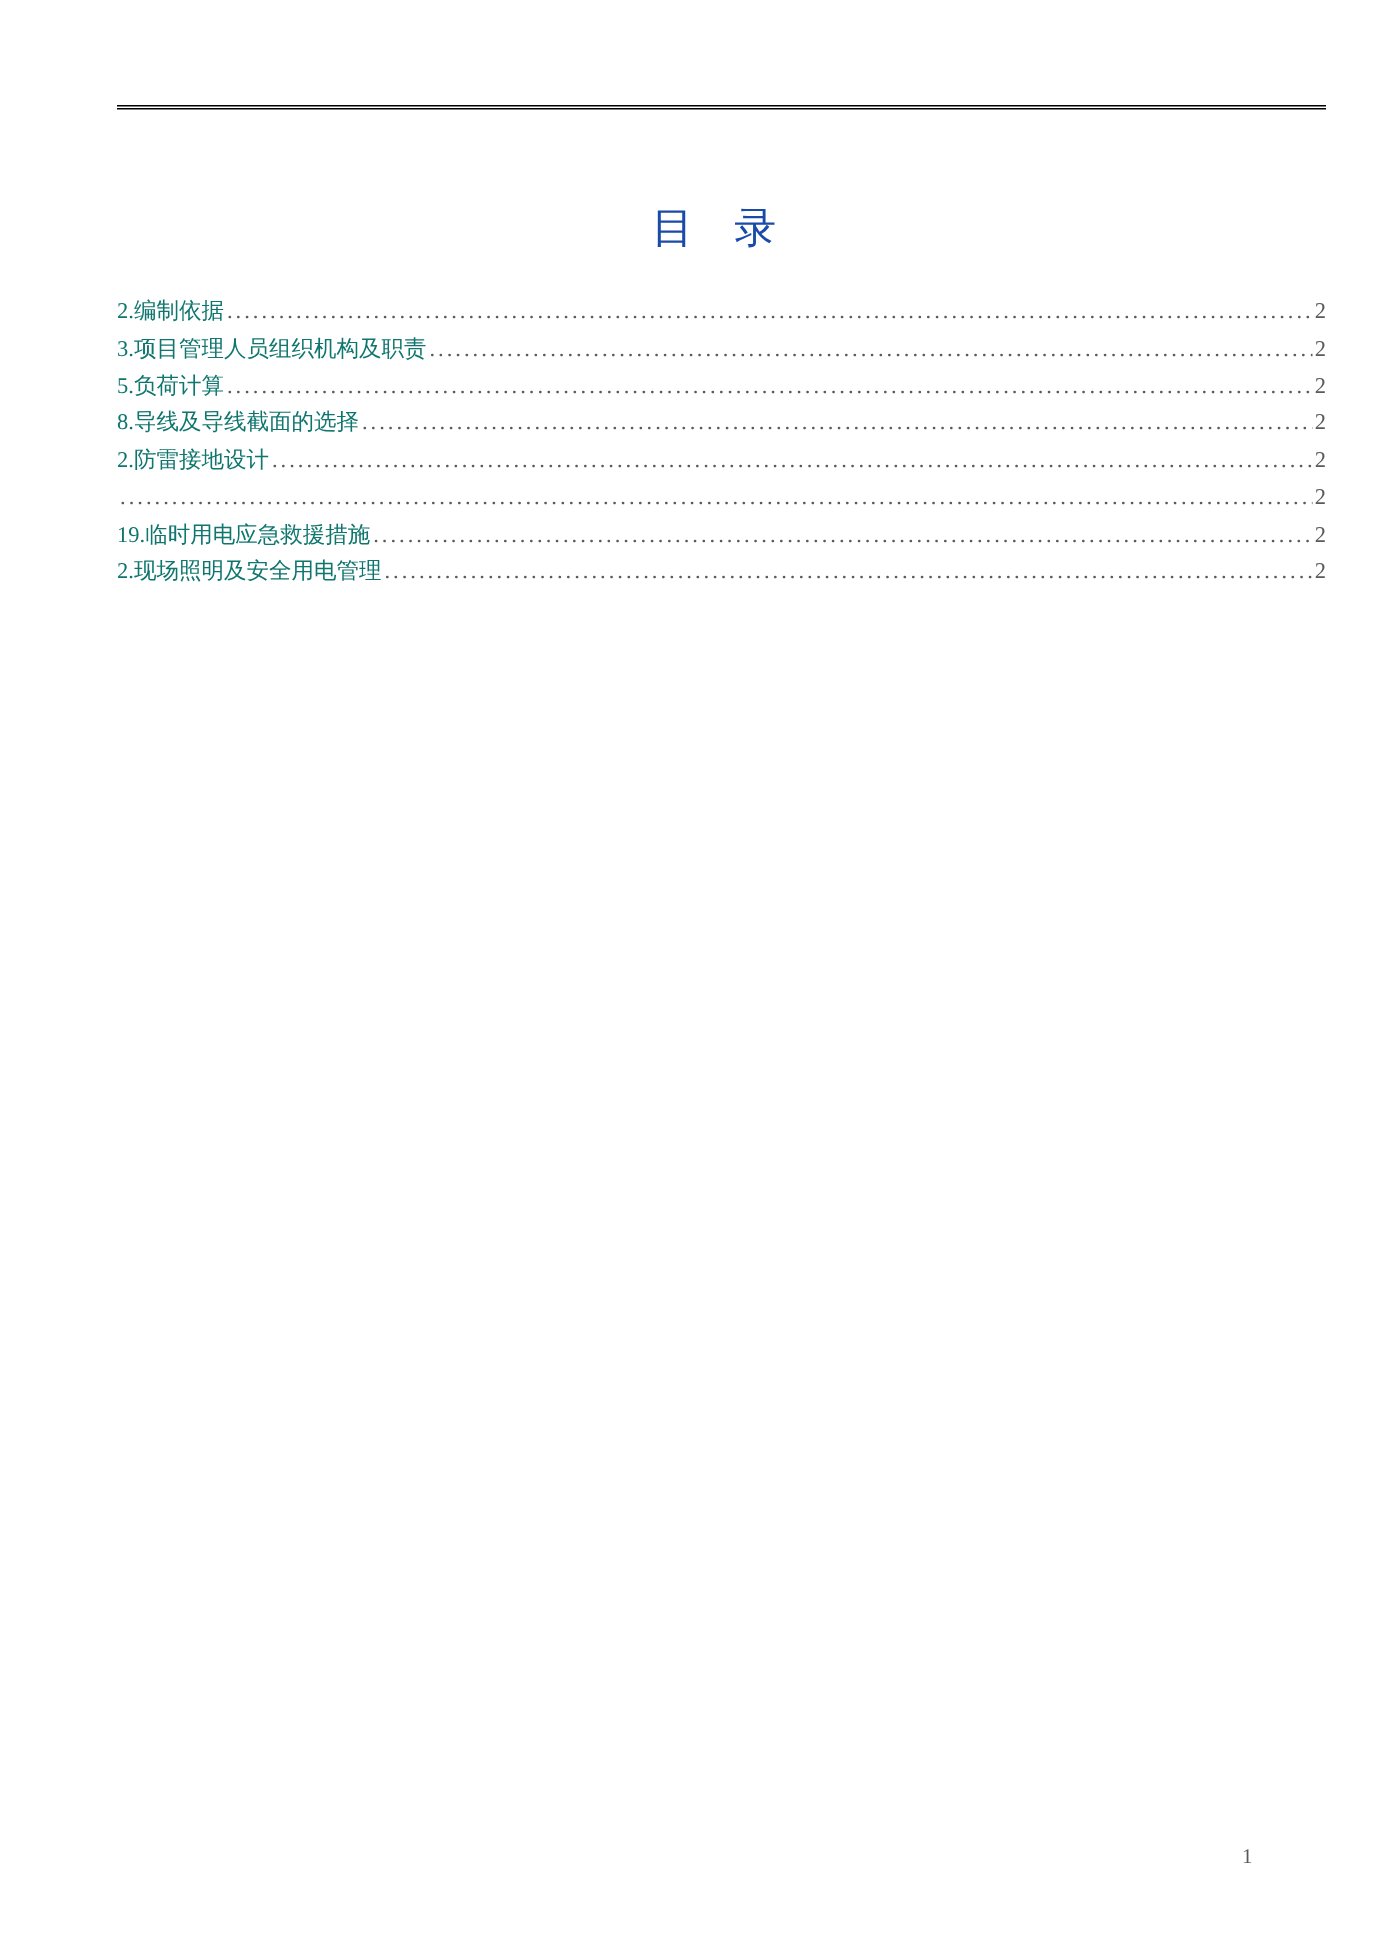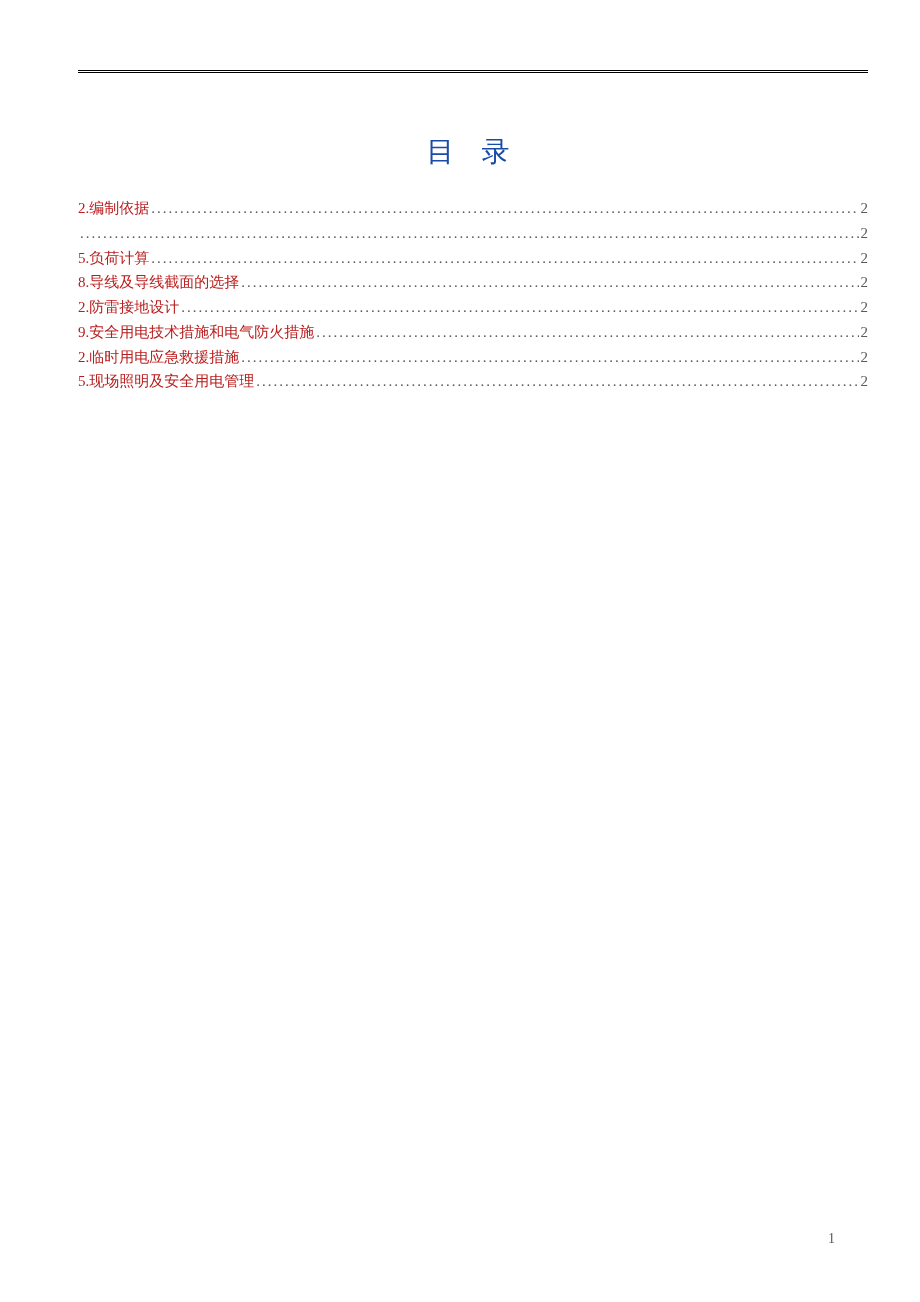--- a/index.html
+++ b/index.html
@@ -8,21 +8,21 @@
       box-sizing: border-box;
     }
     body {
       width: 920px;
       height: 1302px;
       background: #ffffff;
       font-family: "SimSun", "宋体", serif;
       position: relative;
     }
     .page {
-      padding: 70px 52px 50px 78px;
+      padding: 70px 36px 50px 78px;
       height: 100%;
       position: relative;
     }
     .header-line-container {
       margin-bottom: 60px;
     }
     .header-line-top {
       border-bottom: 1.5px solid #000;
       margin-bottom: 1px;
     }
@@ -42,21 +42,21 @@
       font-size: 15px;
     }
     .toc-entry {
       display: flex;
       align-items: baseline;
       line-height: 1.65;
       white-space: nowrap;
     }
     .toc-text {
       flex-shrink: 0;
-      color: #b91c1c;
+      color: #0f766e;
     }
     .toc-dots {
       flex: 1;
       overflow: hidden;
       letter-spacing: 2px;
       color: #5a5a5a;
       margin: 0 2px;
     }
     .toc-dots::before {
       content: "..................................................................................................................................................................................................................................";
@@ -85,49 +85,49 @@
 
   <h1 class="title">目 录</h1>
 
   <div class="toc-list">
     <div class="toc-entry">
       <span class="toc-text">2.编制依据</span>
       <span class="toc-dots"></span>
       <span class="toc-page">2</span>
     </div>
     <div class="toc-entry">
+      <span class="toc-text">3.项目管理人员组织机构及职责</span>
       <span class="toc-dots"></span>
       <span class="toc-page">2</span>
     </div>
     <div class="toc-entry">
       <span class="toc-text">5.负荷计算</span>
       <span class="toc-dots"></span>
       <span class="toc-page">2</span>
     </div>
     <div class="toc-entry">
       <span class="toc-text">8.导线及导线截面的选择</span>
       <span class="toc-dots"></span>
       <span class="toc-page">2</span>
     </div>
     <div class="toc-entry">
       <span class="toc-text">2.防雷接地设计</span>
       <span class="toc-dots"></span>
       <span class="toc-page">2</span>
     </div>
     <div class="toc-entry">
-      <span class="toc-text">9.安全用电技术措施和电气防火措施</span>
       <span class="toc-dots"></span>
       <span class="toc-page">2</span>
     </div>
     <div class="toc-entry">
-      <span class="toc-text">2.临时用电应急救援措施</span>
+      <span class="toc-text">19.临时用电应急救援措施</span>
       <span class="toc-dots"></span>
       <span class="toc-page">2</span>
     </div>
     <div class="toc-entry">
-      <span class="toc-text">5.现场照明及安全用电管理</span>
+      <span class="toc-text">2.现场照明及安全用电管理</span>
       <span class="toc-dots"></span>
       <span class="toc-page">2</span>
     </div>
   </div>
 
   <div class="page-number">1</div>
 </div>
 
 </body></html>

